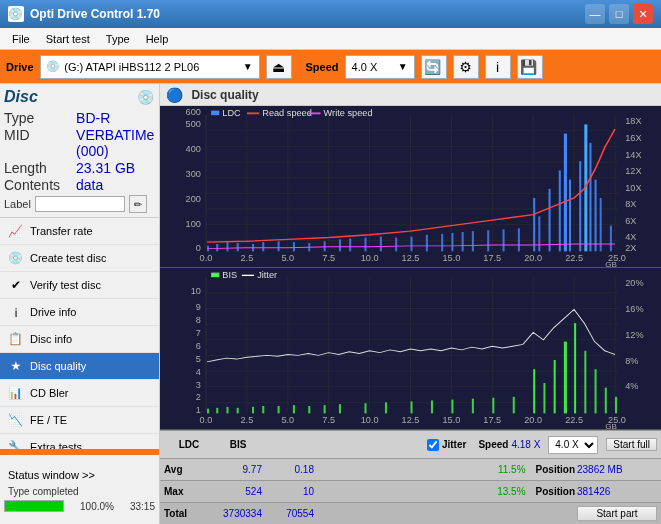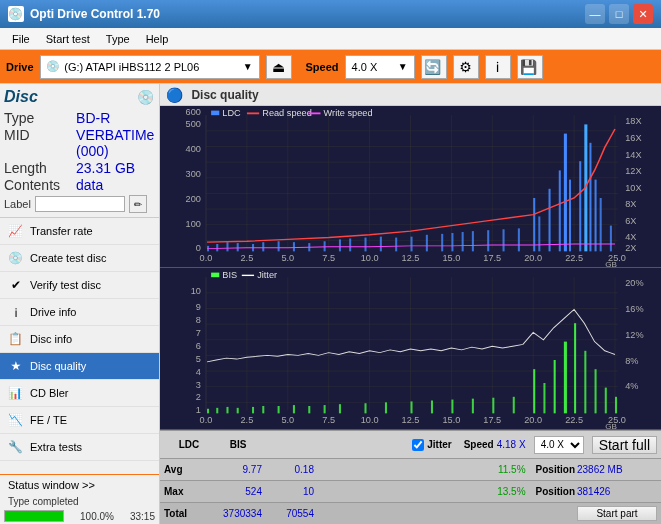--- a/index.html
+++ b/index.html
@@ -91,22 +91,22 @@
       padding: 5px 8px;
       cursor: pointer;
       font-size: 11px;
       border-bottom: 1px solid #e0e0e0;
     }
     .nav-item.active { background: #3070c0; color: white; }
     .nav-item-icon { width: 16px; height: 16px; display: flex; align-items: center; justify-content: center; font-size: 12px; flex-shrink: 0; }
     
     
     .bottom-bar {
-      border-top: 1px solid #f97316;
-      padding: 2px 4px;
+      border-top: 6px solid #f97316;
+      padding: 12px 4px;
     }
     .status-window-btn {
       display: flex;
       align-items: center;
       gap: 4px;
       font-size: 11px;
       cursor: pointer;
       padding: 2px 4px;
     }
     .progress-area {
@@ -509,21 +509,21 @@
         <span style="font-size:10px;color:#0000cc;">4.18 X</span>
       </div>
       <div style="margin-left:4px;">
         <select style="border:1px solid #aaa;background:white;font-size:10px;padding:0 2px;height:18px;">
           <option>4.0 X</option>
           <option>2.0 X</option>
           <option>8.0 X</option>
         </select>
       </div>
       <div style="display:flex;flex-direction:column;gap:2px;margin-left:4px;">
-        <button style="padding:0 6px;background:linear-gradient(to bottom,#f5f5f5,#ddd);border:1px solid #aaa;cursor:pointer;font-size:14px;white-space:nowrap;">Start full</button>
+        <button style="padding:0 6px;background:linear-gradient(to bottom,#f5f5f5,#ddd);border:1px solid #aaa;cursor:pointer;font-size:10px;white-space:nowrap;">Start full</button>
       </div>
     </div>
 
     <div style="background:#c8c8c8; border-top:1px solid #999; padding:1px 4px; display:grid; grid-template-columns: 36px 60px 50px 1fr auto auto 80px; align-items:center; gap:2px; height:22px;">
       <span style="font-size:10px;font-weight:600;">Avg</span>
       <span style="font-size:10px;color:#0000cc;text-align:right;">9.77</span>
       <span style="font-size:10px;color:#0000cc;text-align:right;">0.18</span>
       <span style="font-size:10px;"></span>
       <span style="font-size:10px;color:#009900;">11.5%</span>
       <span style="font-size:10px;margin-left:8px;font-weight:600;">Position</span>

